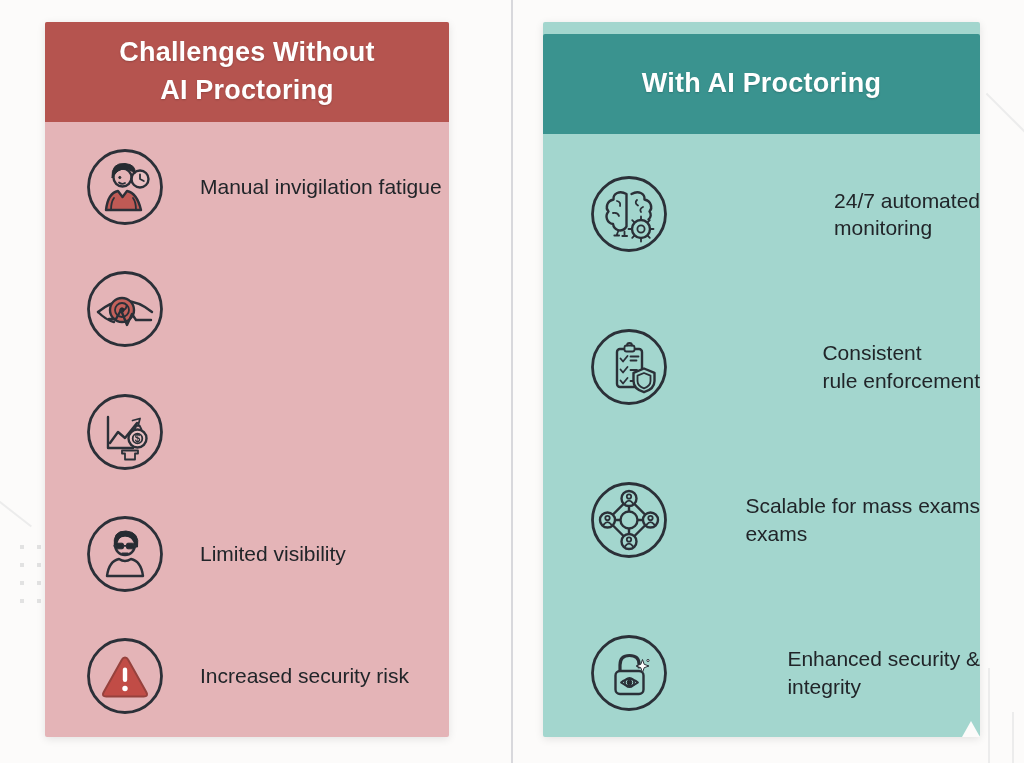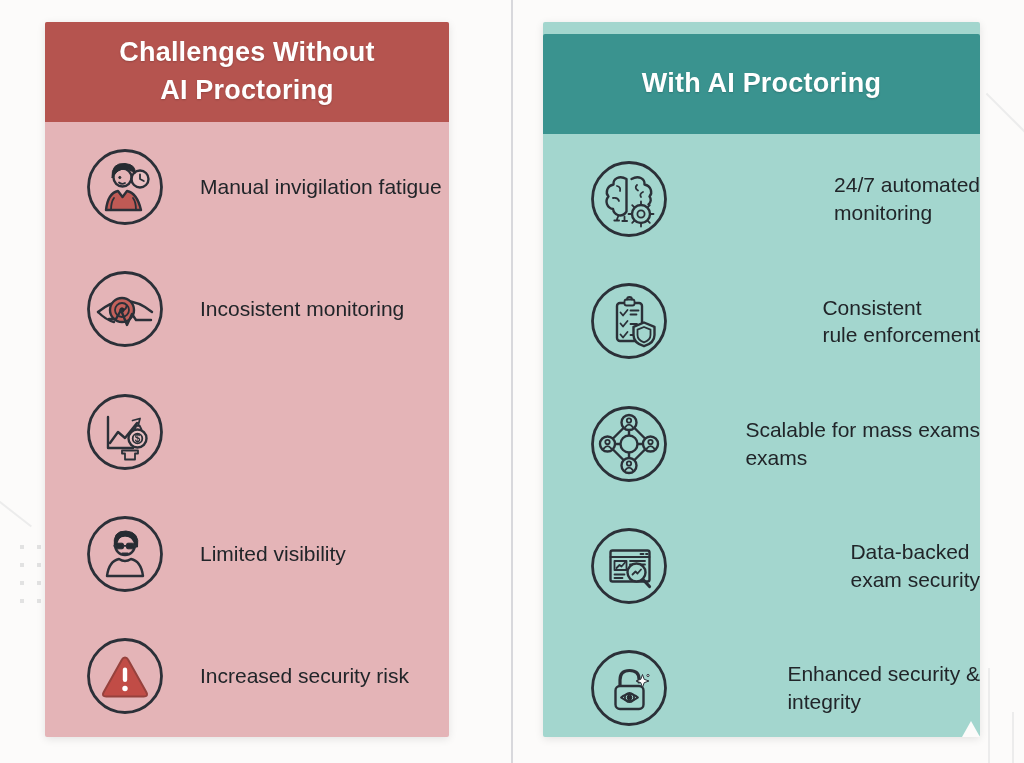--- a/index.html
+++ b/index.html
@@ -102,21 +102,20 @@
             <circle class="ring" cx="40" cy="40" r="36.5"></circle>
             <path class="st" d="M13,43 Q40,21 67,43"></path>
             <path class="st" d="M13,43 Q21,51 29,53"></path>
             <circle class="st fill-red2" cx="37" cy="41" r="12"></circle>
             <circle class="st thin" cx="37" cy="41" r="7"></circle>
             <path class="st thin" d="M37,41 q4.5,0 4.5,-4.5"></path>
             <circle class="fill-dark" cx="37" cy="41" r="2.2"></circle>
             <path class="st" d="M24,50 h7 l5,-9 l6,15 l5,-11 l4,6 h15"></path>
           </svg>
         </span>
-        <span class="label">Incosistent monitoring</span>
       </div>
 
       <div class="row">
         <span class="icon-wrap">
           <svg viewBox="0 0 80 80" width="80" height="80">
             <circle class="ring" cx="40" cy="40" r="36.5"></circle>
             <path class="st" d="M23,25 V56 H48"></path>
             <path class="st" d="M25,51 L33,40 L40,46 L52,31"></path>
             <path class="st thin" d="M47.5,28.5 L55,26.5 L53,34"></path>
             <path class="st thin" d="M49.5,37.5 l2,-4 h3 l2,4"></path>
@@ -215,38 +214,20 @@
             <circle class="st thin" cx="40" cy="59.5" r="2.2"></circle>
             <path class="st thin" d="M36.2,66.1 Q40,61.1 43.8,66.1"></path>
             <circle class="st thin" cx="18.5" cy="38" r="2.2"></circle>
             <path class="st thin" d="M14.7,44.6 Q18.5,39.6 22.3,44.6"></path>
           </svg>
         </span>
         <span class="label">Scalable for mass exams
 exams</span>
       </div>
 
-      <div class="row">
-        <span class="icon-wrap">
-          <svg viewBox="0 0 80 80" width="80" height="80">
-            <circle class="ring" cx="40" cy="40" r="36.5"></circle>
-            <rect class="st" x="21.5" y="24.5" width="39" height="31" rx="2"></rect>
-            <path class="st thin" d="M21.5,31 H60.5 M51.5,28 h3 M57,28 h1.5"></path>
-            <rect class="st thin" x="25.5" y="35" width="12" height="9"></rect>
-            <path class="st thin" d="M27.5,42 l3,-3 l2,1.5 l3.5,-4"></path>
-            <path class="st thin" d="M41,35 h15 M41,38.5 h15"></path>
-            <path class="st thin" d="M25.5,48.5 h10 M25.5,52 h8"></path>
-            <circle class="st bgR" cx="47.5" cy="46.5" r="9"></circle>
-            <path class="st thin" d="M43.5,48.5 l3,-3 l2,2 l3.5,-4"></path>
-            <path class="st thick" d="M54,53.5 L60.5,60.5"></path>
-          </svg>
-        </span>
-        <span class="label">Data-backed
-exam security</span>
-      </div>
 
       <div class="row">
         <span class="icon-wrap">
           <svg viewBox="0 0 80 80" width="80" height="80">
             <circle class="ring" cx="40" cy="40" r="36.5"></circle>
             <path class="st thick" d="M31,39 V32 Q31,22.5 40.5,22.5 Q50,22.5 50,31 V34"></path>
             <rect class="st bgR" x="26.5" y="38" width="28" height="23" rx="4.5"></rect>
             <path class="st thin" d="M32,49.5 Q40.5,42.5 49,49.5 Q40.5,56.5 32,49.5 Z"></path>
             <circle class="st thin" cx="40.5" cy="49.5" r="4.6"></circle>
             <circle class="fill-dark" cx="40.5" cy="49.5" r="2.3"></circle>

